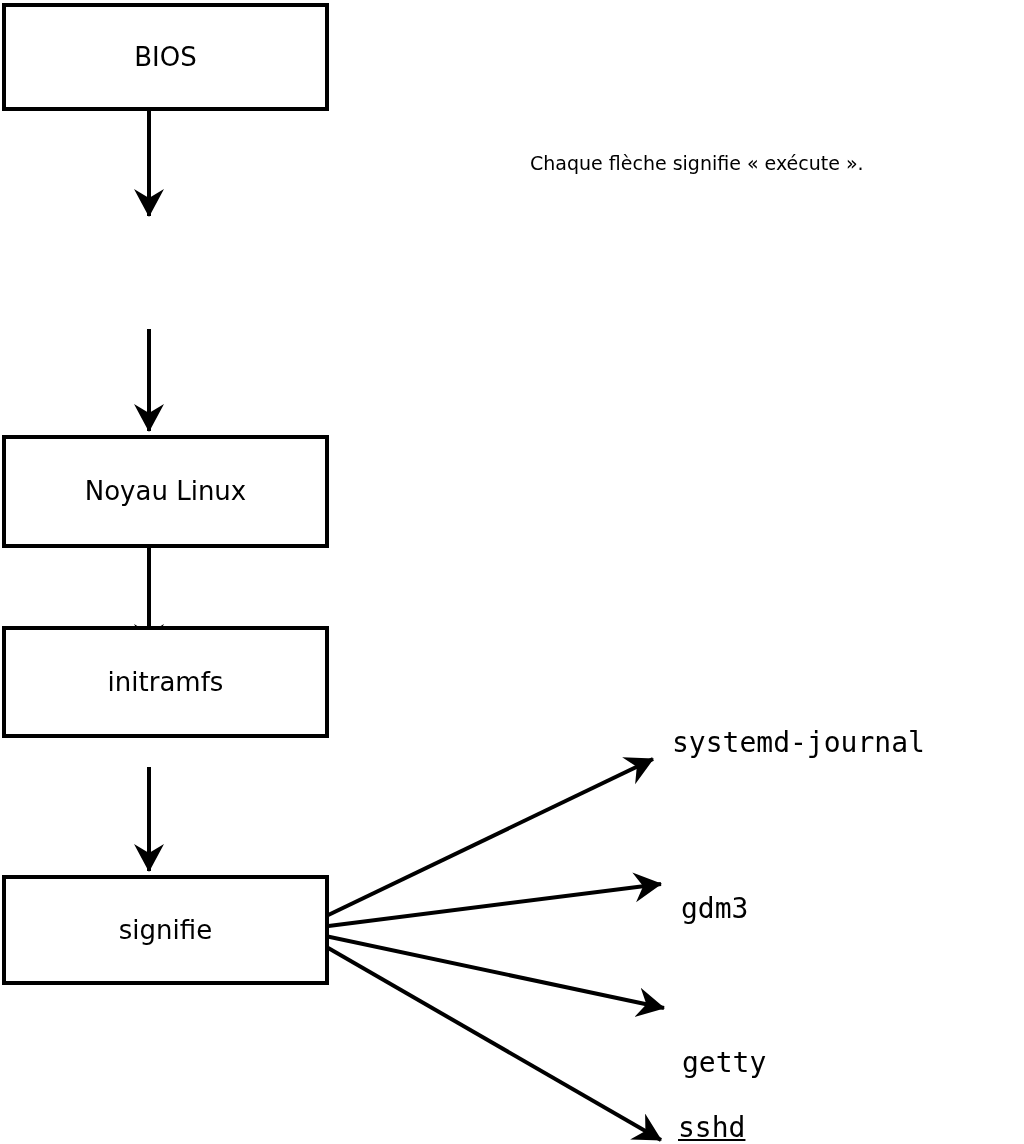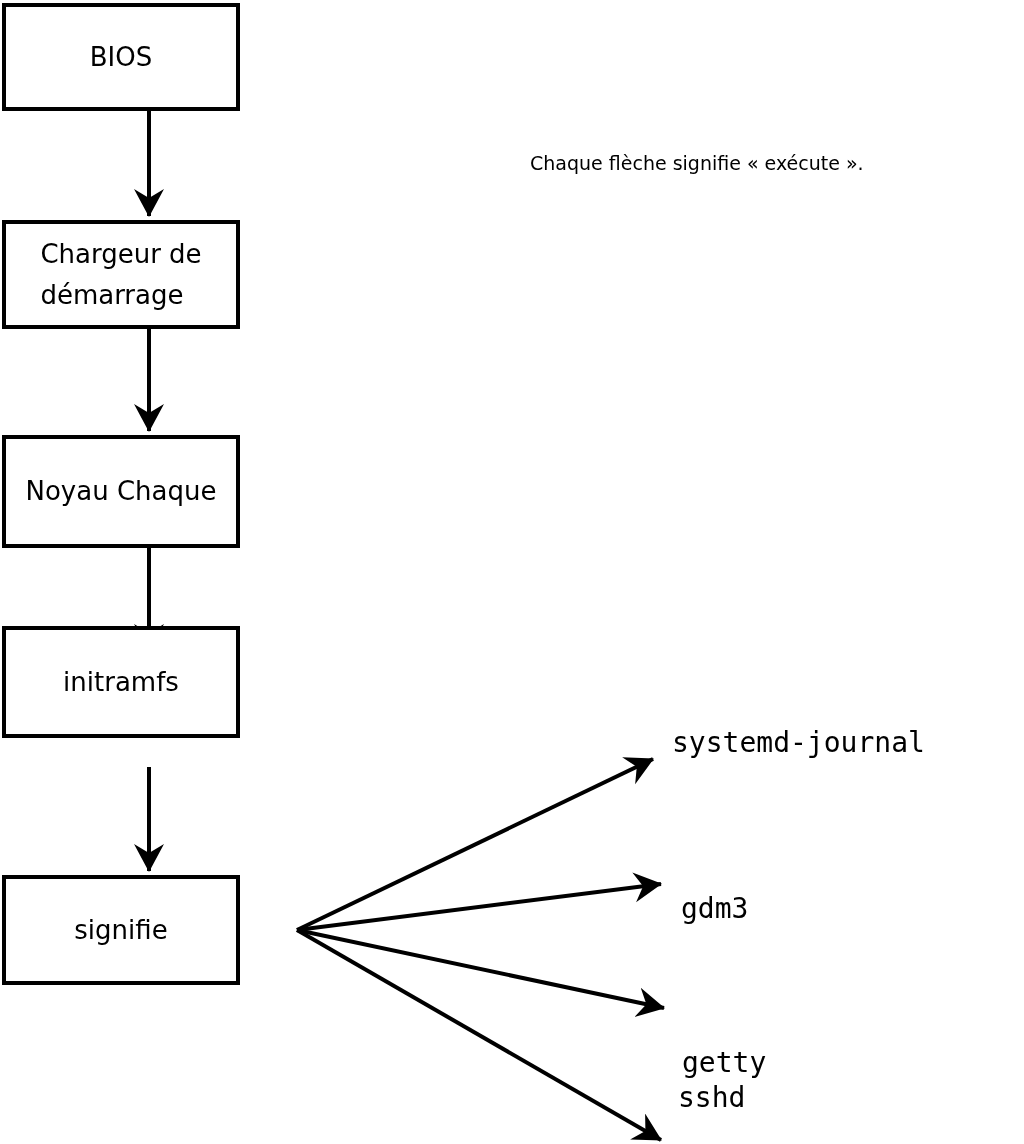--- a/index.html
+++ b/index.html
@@ -19,21 +19,21 @@
   .arrows-layer {
     position: absolute;
     left: 0;
     top: 0;
     width: 1024px;
     height: 1144px;
   }
   .node-box {
     position: absolute;
     left: 2px;
-    width: 238px;
+    width: 327px;
     box-sizing: border-box;
     border: 4px solid #000000;
     background: #ffffff;
     display: flex;
     align-items: center;
     justify-content: center;
     font-size: 26px;
     line-height: 1.54;
   }
   .node-box .node-label {
@@ -56,21 +56,21 @@
   .proc-label {
     position: absolute;
     font-family: "DejaVu Sans Mono", "Liberation Mono", monospace;
     font-size: 28px;
     line-height: 1;
     white-space: nowrap;
   }
   .proc-journal { left: 672px; top: 729px; }
   .proc-gdm3    { left: 681px; top: 857px; margin-top: 38px; }
   .proc-getty   { left: 682px; top: 1049px; }
-  .proc-sshd    { left: 678px; top: 1084px; }
+  .proc-sshd    { left: 678px; top: 1114px; text-decoration: underline; }
 </style>
 </head>
 <body>
 
 <div class="canvas">
 
   <svg class="arrows-layer" width="1024" height="1144" viewBox="0 0 1024 1144" aria-hidden="true">
     <defs>
       <marker id="arrowhead" markerUnits="userSpaceOnUse" markerWidth="32" markerHeight="32" refX="27" refY="15" orient="auto">
         <path d="M0,0 L28,15 L0,30 L9,15 Z" fill="#000000"></path>
@@ -85,27 +85,23 @@
       <line x1="297" y1="930" x2="661" y2="884" marker-end="url(#arrowhead)"></line>
       <line x1="297" y1="930" x2="664" y2="1008" marker-end="url(#arrowhead)"></line>
       <line x1="297" y1="930" x2="661" y2="1140" marker-end="url(#arrowhead)"></line>
     </g>
   </svg>
 
   <div class="node-box box-bios">
     <span class="node-label">BIOS</span>
   </div>
 
-  <div class="node-box box-bootload">
-    <span class="node-label">Chargeur de
-démarrage</span>
-  </div>
 
   <div class="node-box box-kernel">
-    <span class="node-label">Noyau Chaque</span>
+    <span class="node-label">Noyau Linux</span>
   </div>
 
   <div class="node-box box-initramfs">
     <span class="node-label">initramfs</span>
   </div>
 
   <div class="node-box box-systemd">
     <span class="node-label">signifie</span>
   </div>
 

